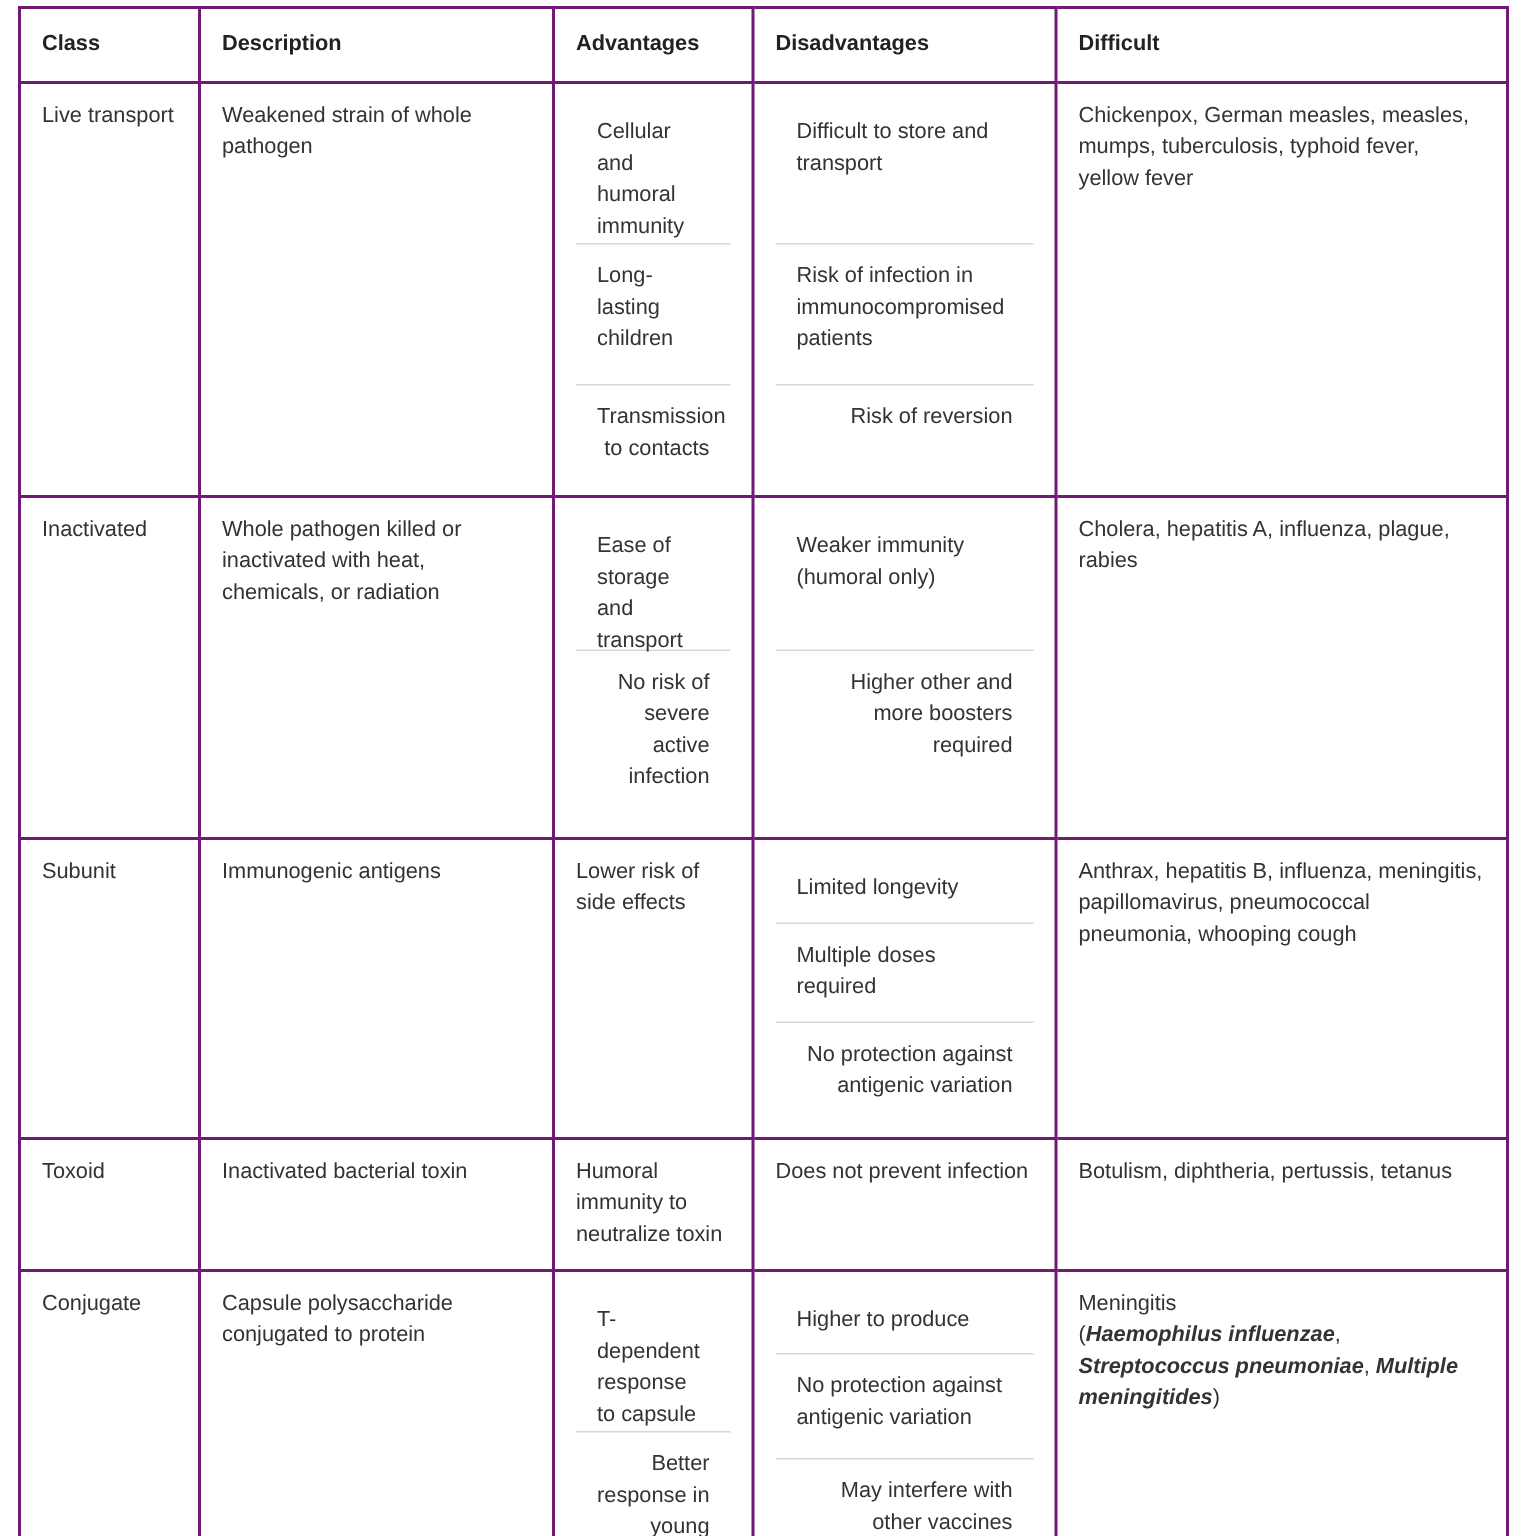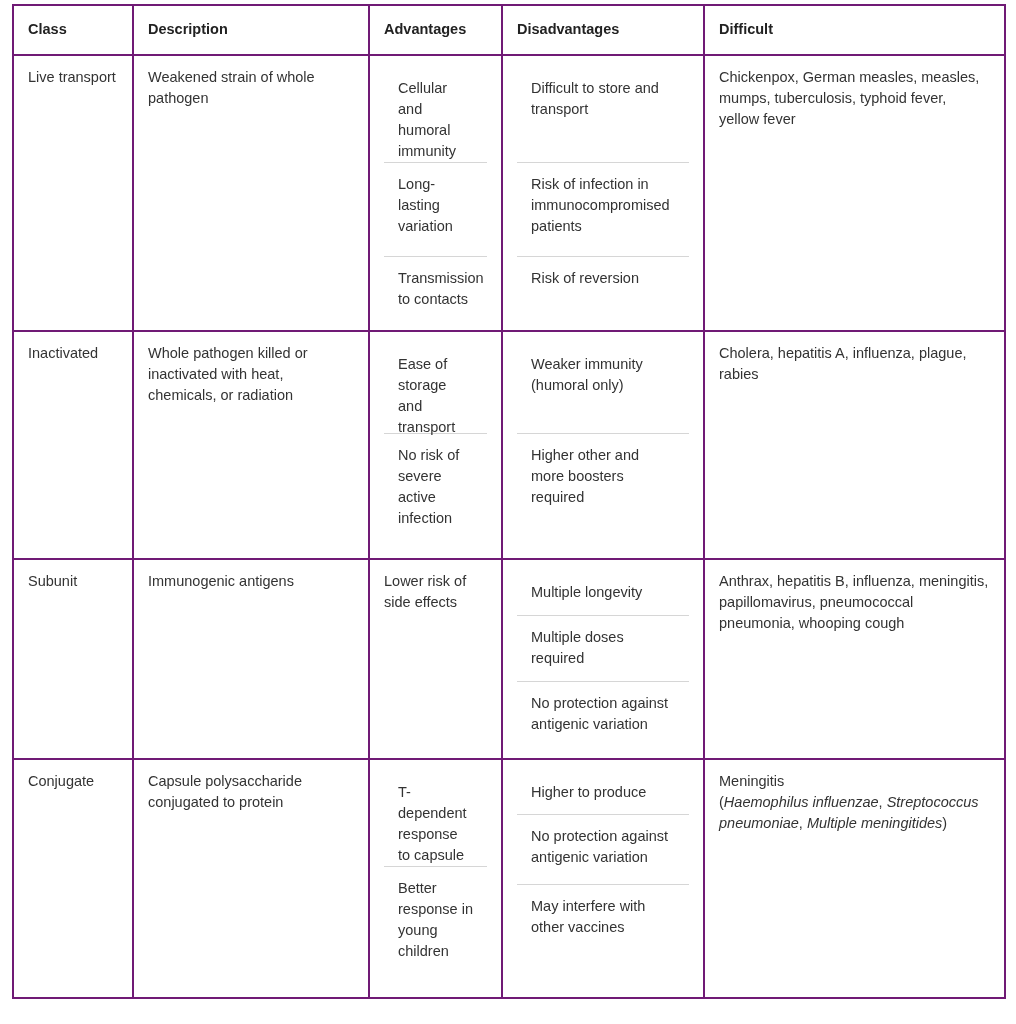--- a/index.html
+++ b/index.html
@@ -53,23 +53,25 @@
     padding: 0;
     margin-left: 30px;
   }
   td.split .sub {
     padding: 11px 14px 12px 14px;
     border-bottom: 1px solid #d6d6d6;
     box-sizing: border-box;
   }
   td.split .sub:last-child {
     border-bottom: none;
+    text-align: right;
   }
   em.sci {
     font-style: italic;
+    font-weight: bold;
   }
   .cell-text {
     display: block;
     white-space: pre-wrap;
   }
 </style>
 </head>
 <body>
 
 <div class="table-wrap">
@@ -90,21 +92,21 @@
         <th>Difficult</th>
       </tr>
     </thead>
     <tbody>
 
       <tr>
         <td>Live transport</td>
         <td>Weakened strain of whole pathogen</td>
         <td class="split">
           <div class="sub" style="height:96px">Cellular and humoral immunity</div>
-          <div class="sub" style="height:94px">Long-lasting variation</div>
+          <div class="sub" style="height:94px">Long-lasting children</div>
           <div class="sub" style="height:61px">Transmission to contacts</div>
         </td>
         <td class="split">
           <div class="sub" style="height:96px">Difficult to store and transport</div>
           <div class="sub" style="height:94px">Risk of infection in immunocompromised patients</div>
           <div class="sub" style="height:61px">Risk of reversion</div>
         </td>
         <td>Chickenpox, German measles, measles, mumps, tuberculosis, typhoid fever, yellow fever</td>
       </tr>
 
@@ -120,27 +122,34 @@
           <div class="sub" style="height:112px">Higher other and more boosters required</div>
         </td>
         <td>Cholera, hepatitis A, influenza, plague, rabies</td>
       </tr>
 
       <tr>
         <td>Subunit</td>
         <td>Immunogenic antigens</td>
         <td>Lower risk of side effects</td>
         <td class="split">
-          <div class="sub" style="height:45px">Multiple longevity</div>
+          <div class="sub" style="height:45px">Limited longevity</div>
           <div class="sub" style="height:66px">Multiple doses required</div>
           <div class="sub" style="height:64px">No protection against antigenic variation</div>
         </td>
         <td>Anthrax, hepatitis B, influenza, meningitis, papillomavirus, pneumococcal pneumonia, whooping cough</td>
       </tr>
 
+      <tr>
+        <td>Toxoid</td>
+        <td>Inactivated bacterial toxin</td>
+        <td>Humoral immunity to neutralize toxin</td>
+        <td>Does not prevent infection</td>
+        <td>Botulism, diphtheria, pertussis, tetanus</td>
+      </tr>
 
       <tr>
         <td>Conjugate</td>
         <td>Capsule polysaccharide conjugated to protein</td>
         <td class="split">
           <div class="sub" style="height:96px">T-dependent response to capsule</div>
           <div class="sub" style="height:118px">Better response in young children</div>
         </td>
         <td class="split">
           <div class="sub" style="height:44px">Higher to produce</div>

